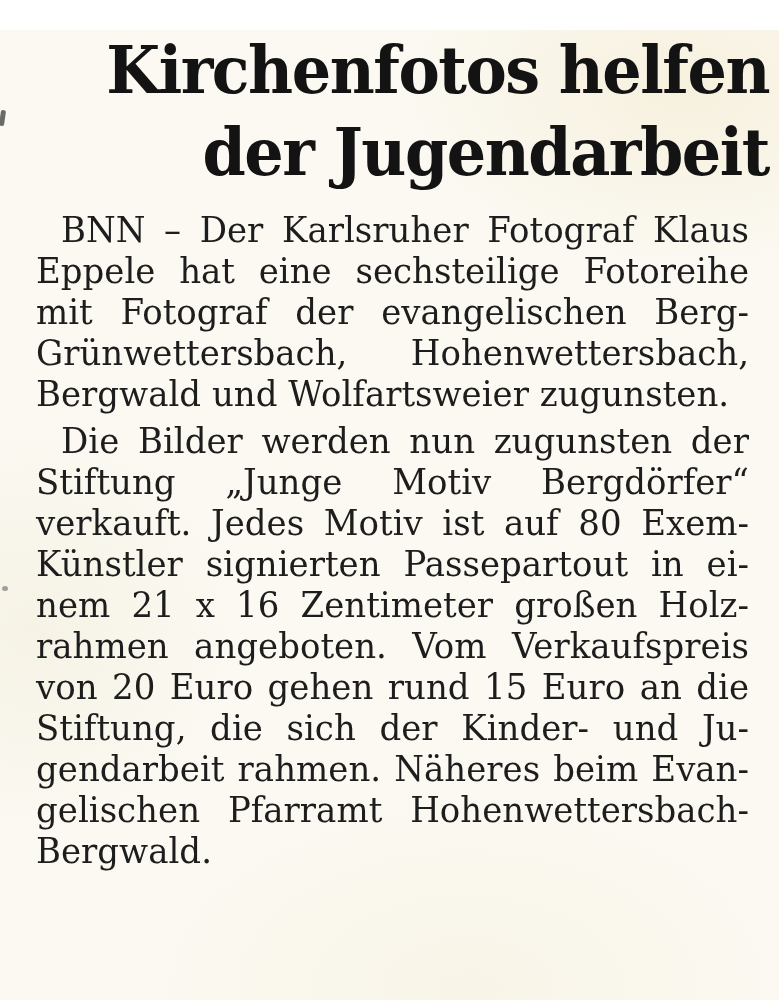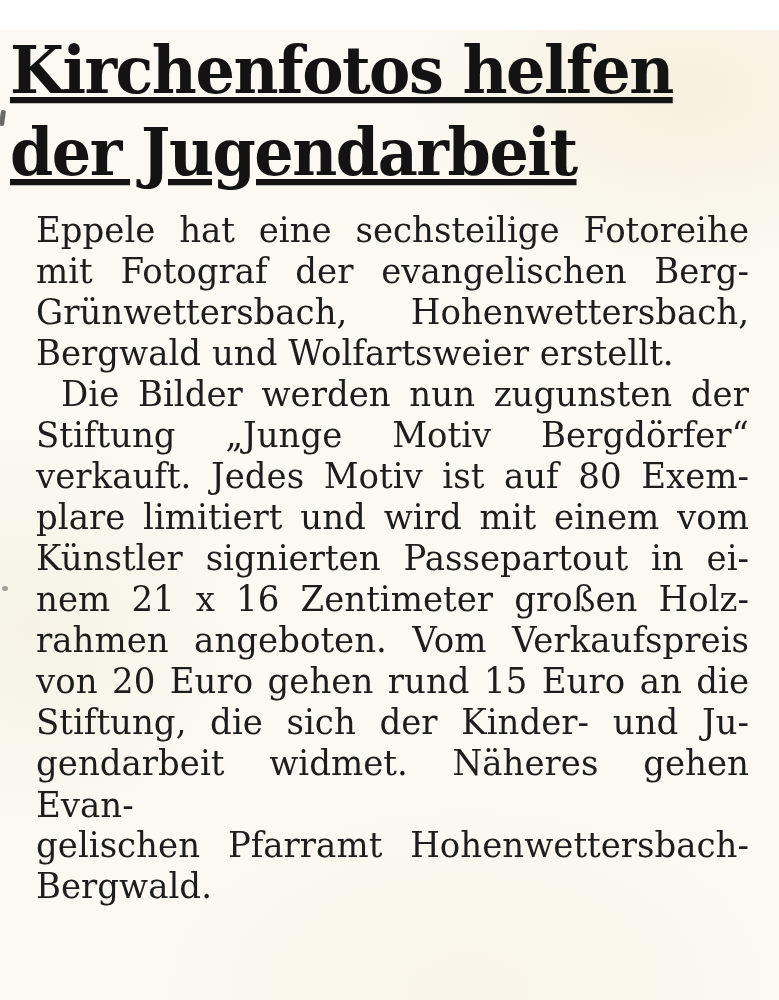--- a/index.html
+++ b/index.html
@@ -19,44 +19,43 @@
     box-sizing: border-box;
     background:
       radial-gradient(ellipse 420px 260px at 88% 6%, rgba(243,233,205,0.55) 0%, rgba(243,233,205,0) 70%),
       radial-gradient(ellipse 300px 300px at 4% 60%, rgba(240,234,214,0.45) 0%, rgba(240,234,214,0) 70%),
       radial-gradient(ellipse 500px 300px at 60% 96%, rgba(245,238,216,0.4) 0%, rgba(245,238,216,0) 70%),
       #fbf9f2;
     color: #1b1b1b;
   }
   .headline {
     margin: 30px 10px 0 10px;
-    text-align: left;
+    text-align: right;
     font-weight: bold;
     font-size: 62px;
     line-height: 82px;
     letter-spacing: -1.5px;
     color: #131313;
-    text-decoration: underline;
   }
   .headline .hl {
     display: block;
     transform: scaleY(1.04);
   }
   .article-body {
     margin-top: 16px;
     padding: 0 30px 0 36px;
     font-size: 34px;
     line-height: 41px;
     color: #1d1d1d;
   }
   .para {
     margin: 0;
   }
   .para + .para {
-    margin-top: 0;
+    margin-top: 6px;
   }
   .line {
     display: block;
     text-align: justify;
     text-align-last: justify;
     white-space: normal;
     transform: scaleY(1.02);
   }
   .line.indent {
     padding-left: 25px;
@@ -94,36 +93,36 @@
   <div class="scan-mark-2"></div>
 
   <h1 class="headline">
     <span class="hl">Kirchenfotos helfen</span>
     <span class="hl">der Jugendarbeit</span>
   </h1>
 
   <section class="article-body">
 
     <p class="para">
+      <span class="line indent">BNN – Der Karlsruher Fotograf Klaus</span>
       <span class="line">Eppele hat eine sechsteilige Fotoreihe</span>
       <span class="line">mit Fotograf der evangelischen Berg-</span>
       <span class="line">Grünwettersbach, Hohenwettersbach,</span>
-      <span class="line last">Bergwald und Wolfartsweier erstellt.</span>
+      <span class="line last">Bergwald und Wolfartsweier zugunsten.</span>
     </p>
 
     <p class="para">
       <span class="line indent">Die Bilder werden nun zugunsten der</span>
       <span class="line">Stiftung „Junge Motiv Bergdörfer“</span>
       <span class="line">verkauft. Jedes Motiv ist auf 80 Exem-</span>
-      <span class="line">plare limitiert und wird mit einem vom</span>
       <span class="line">Künstler signierten Passepartout in ei-</span>
       <span class="line">nem 21 x 16 Zentimeter großen Holz-</span>
       <span class="line">rahmen angeboten. Vom Verkaufspreis</span>
       <span class="line">von 20 Euro gehen rund 15 Euro an die</span>
       <span class="line">Stiftung, die sich der Kinder- und Ju-</span>
-      <span class="line">gendarbeit widmet. Näheres gehen Evan-</span>
+      <span class="line">gendarbeit rahmen. Näheres beim Evan-</span>
       <span class="line">gelischen Pfarramt Hohenwettersbach-</span>
       <span class="line last">Bergwald.</span>
     </p>
 
   </section>
 
 </main>
 
 </body></html>

